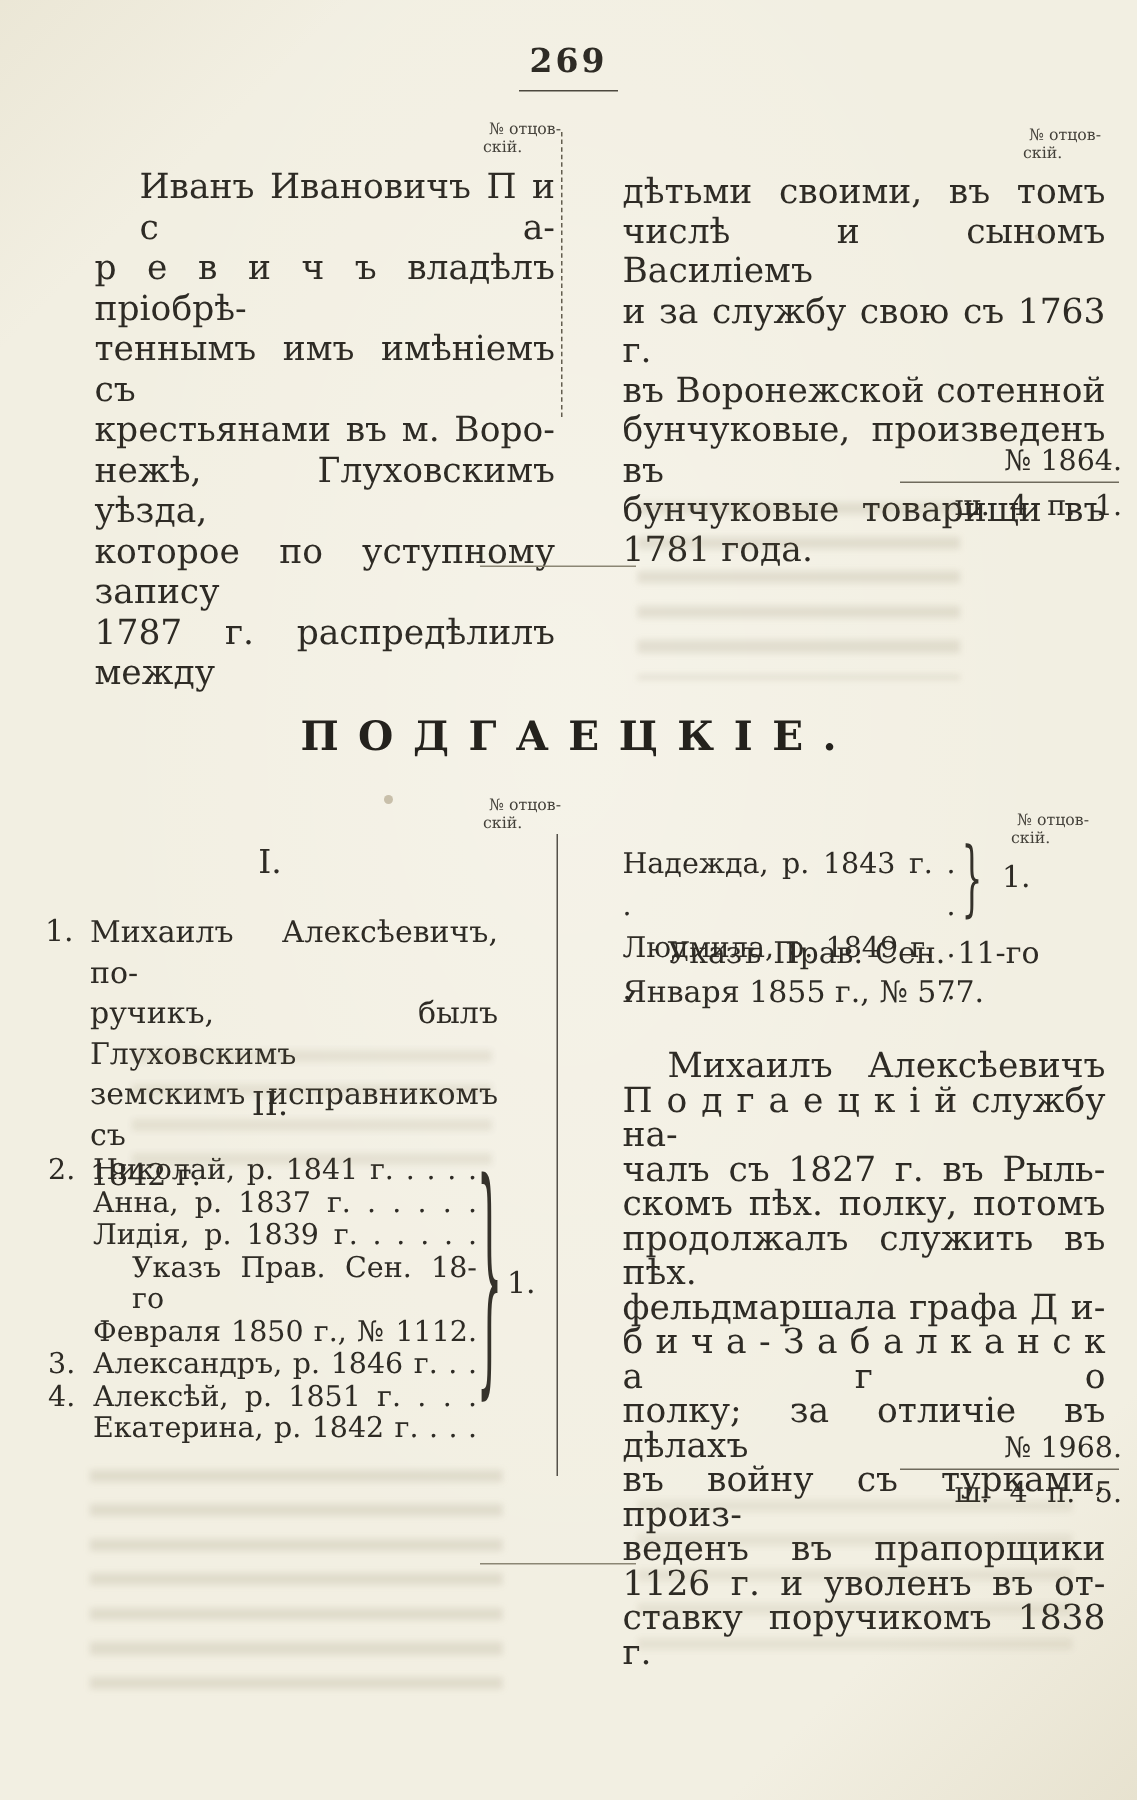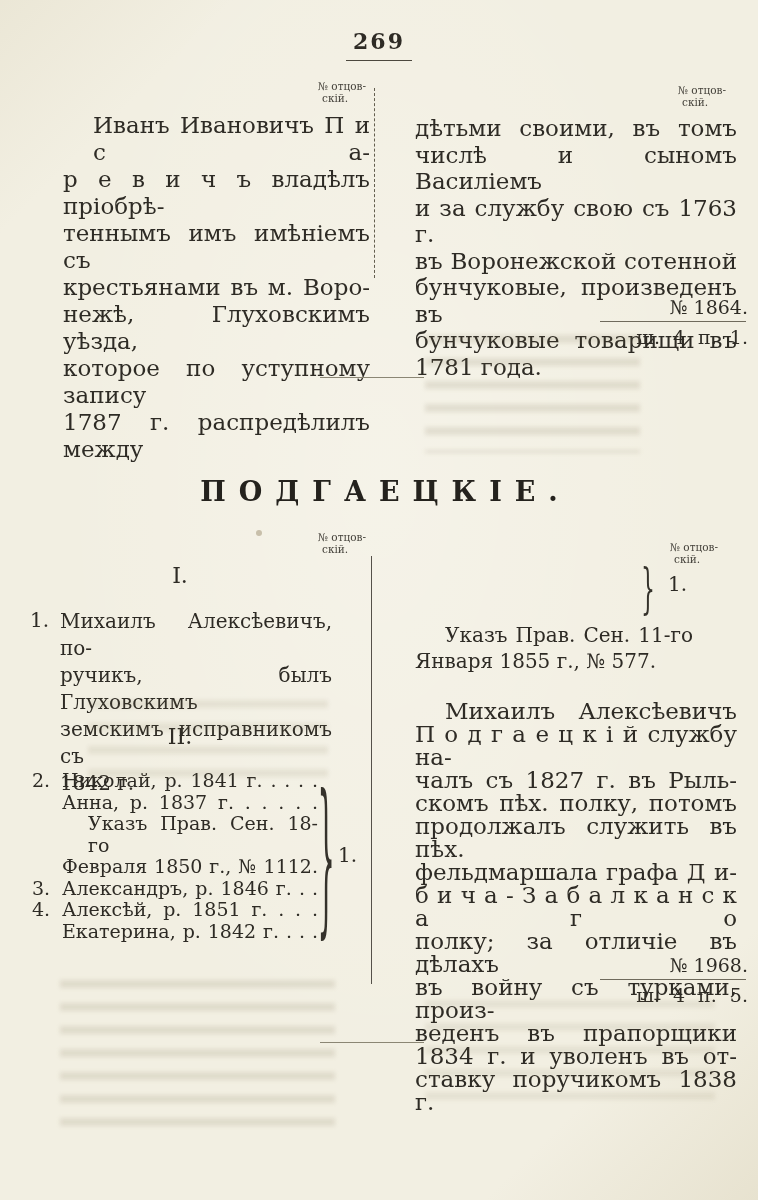--- a/index.html
+++ b/index.html
@@ -16,21 +16,21 @@
       linear-gradient(135deg, rgba(214,206,178,0.25) 0%, rgba(0,0,0,0) 12%),
       linear-gradient(315deg, rgba(206,196,164,0.3) 0%, rgba(0,0,0,0) 14%),
       #f2efe2;
   }
   .abs{position:absolute;}
   
   .pagenum{left:0;right:0;top:28px;text-align:center;font-size:22px;font-weight:bold;letter-spacing:2px;}
   .pagenum-rule{left:346px;top:60px;width:66px;height:0;border-top:1.6px solid #4c483e;}
   
   .collabel{width:66px;font-size:10.5px;line-height:12px;color:#44413a;text-align:center;}
-  .collabel .l1{display:block;text-align:center;padding-left:2px;}
+  .collabel .l1{display:block;text-align:right;padding-left:2px;}
   .collabel .l2{display:block;padding-left:14px;text-align:left;}
   
   .vline-dashed{width:0;border-left:1px dashed #625d4e;}
   .vline-solid{width:0;border-left:1px solid #55514a;}
   
   .hdiv{height:0;border-top:1px solid #8b8674;}
   
   .para{font-size:23px;}
   .jline{text-align:justify;text-align-last:justify;white-space:normal;}
   .jline.ll{text-align-last:left;}
@@ -146,20 +146,21 @@
     <div class="row">
       <span class="no">2.</span>
       <span class="t">Николай, р. 1841 г. . . . .</span>
     </div>
     <div class="row">
       <span class="no"></span>
       <span class="t">Анна, р. 1837 г. . . . . .</span>
     </div>
     <div class="row">
       <span class="no"></span>
+      <span class="t">Лидія, р. 1839 г. . . . . .</span>
     </div>
     <div class="row">
       <span class="no"></span>
       <span class="t ind">Указъ Прав. Сен. 18-го</span>
     </div>
     <div class="row">
       <span class="no"></span>
       <span class="t">Февраля 1850 г., № 1112.</span>
     </div>
     <div class="row">
@@ -174,20 +175,28 @@
       <span class="no"></span>
       <span class="t">Екатерина, р. 1842 г. . . .</span>
     </div>
   </div>
 
   <div class="abs" style="left:318px;top:843px;">
     <span class="brace" style="transform:scaleY(6.4) scaleX(1.05);">}</span>
   </div>
   <div class="abs fatherno" style="left:338px;top:843px;">1.</div>
 
+  <div class="abs rows" style="left:415px;top:562px;width:222px;">
+    <div class="row" style="line-height:28px;">
+      <span class="t">Надежда, р. 1843 г. . . .</span>
+    </div>
+    <div class="row" style="line-height:28px;">
+      <span class="t">Людмила, р. 1849 г. . . .</span>
+    </div>
+  </div>
   <div class="abs" style="left:641px;top:578px;">
     <span class="brace" style="font-size:22px;transform:scaleY(2.5);">}</span>
   </div>
   <div class="abs fatherno" style="left:668px;top:572px;">1.</div>
 
   <div class="abs para" style="left:415px;top:622px;width:278px;font-size:20px;line-height:26px;">
     <div class="jline ind">Указъ Прав. Сен. 11-го</div>
     <div class="jline ll">Января 1855 г., № 577.</div>
   </div>
 
@@ -195,21 +204,21 @@
     <div class="jline ind">Михаилъ Алексѣевичъ</div>
     <div class="jline">П о д г а е ц к і й службу на-</div>
     <div class="jline">чалъ съ 1827 г. въ Рыль-</div>
     <div class="jline">скомъ пѣх. полку, потомъ</div>
     <div class="jline">продолжалъ служить въ пѣх.</div>
     <div class="jline">фельдмаршала графа Д и-</div>
     <div class="jline">б и ч а - З а б а л к а н с к а г о</div>
     <div class="jline">полку; за отличіе въ дѣлахъ</div>
     <div class="jline">въ войну съ турками, произ-</div>
     <div class="jline">веденъ въ прапорщики</div>
-    <div class="jline">1834 г. и уволенъ въ от-</div>
+    <div class="jline">1126 г. и уволенъ въ от-</div>
     <div class="jline ll">ставку поручикомъ 1838 г.</div>
   </div>
 
   <div class="abs refblock" style="left:598px;top:954px;">
     <span class="refno">№ 1968.</span>
     <span class="refrule"></span>
     <span class="refcode">ш. 4 п. 5.</span>
   </div>
 
   <div class="abs hdiv" style="left:320px;top:1042px;width:104px;"></div>

